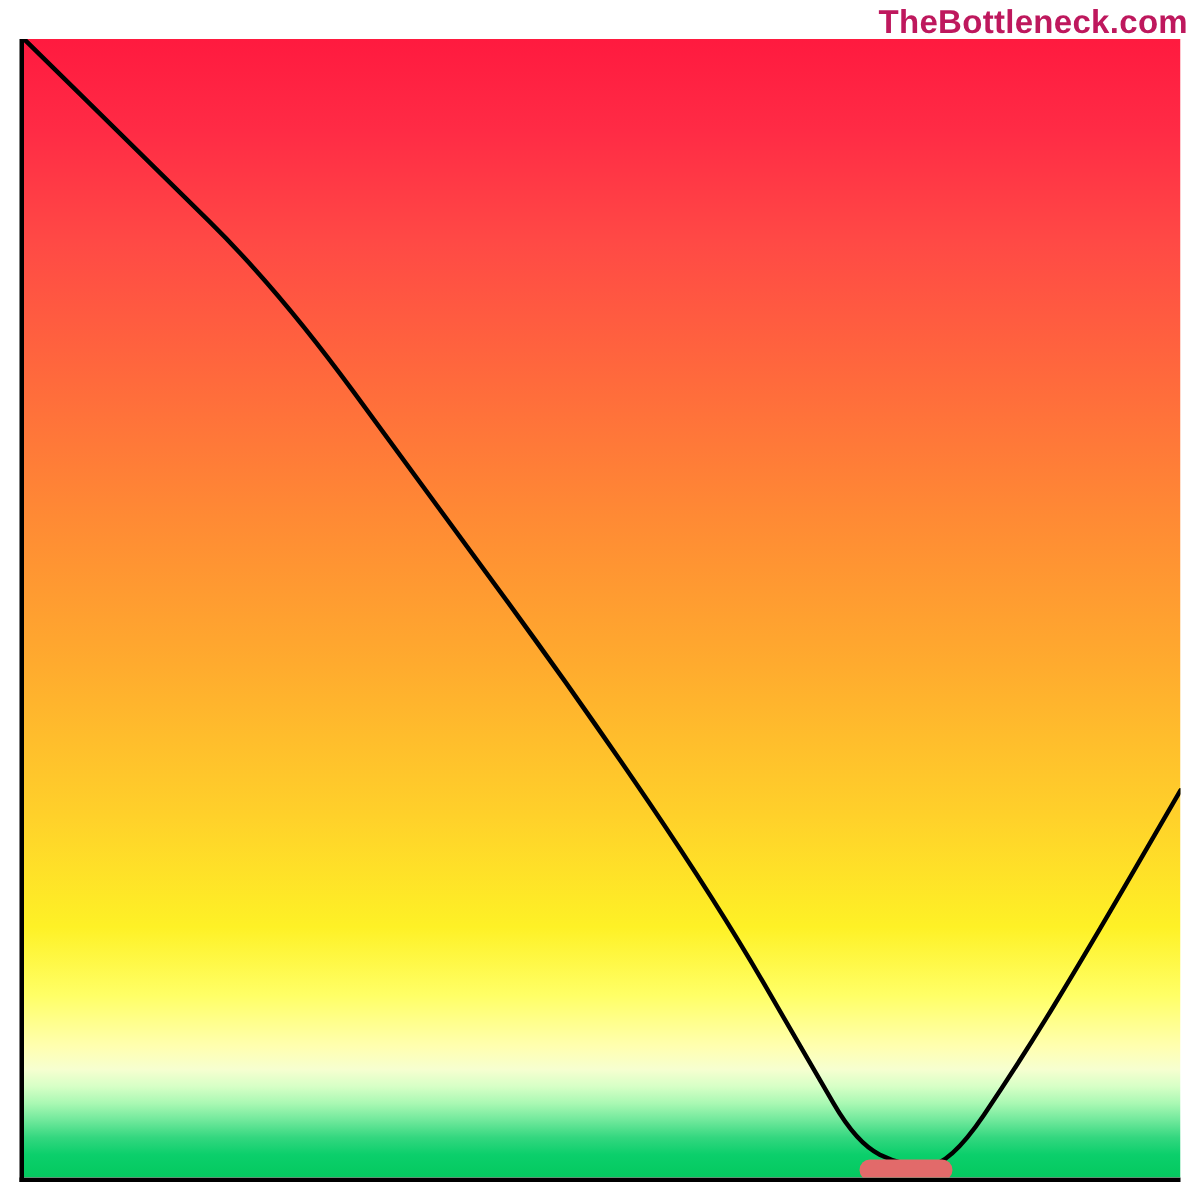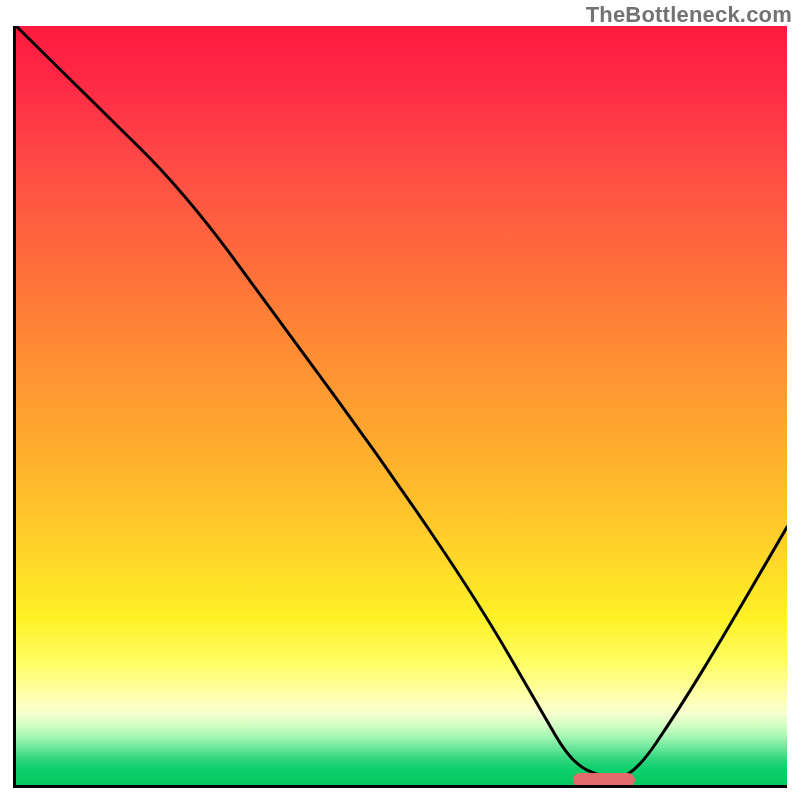--- a/index.html
+++ b/index.html
@@ -14,21 +14,21 @@
     position: relative;
     width: 800px;
     height: 800px;
   }
   .watermark {
     position: absolute;
     top: 2px;
     right: 8px;
     font-size: 22px;
     font-weight: 600;
-    color: #737373;
+    color: #be185d;
     letter-spacing: 0.2px;
   }
   .plot-area {
     position: absolute;
     left: 13px;
     top: 26px;
     width: 774px;
     height: 762px;
     border-left: 3px solid #000;
     border-bottom: 3px solid #000;

